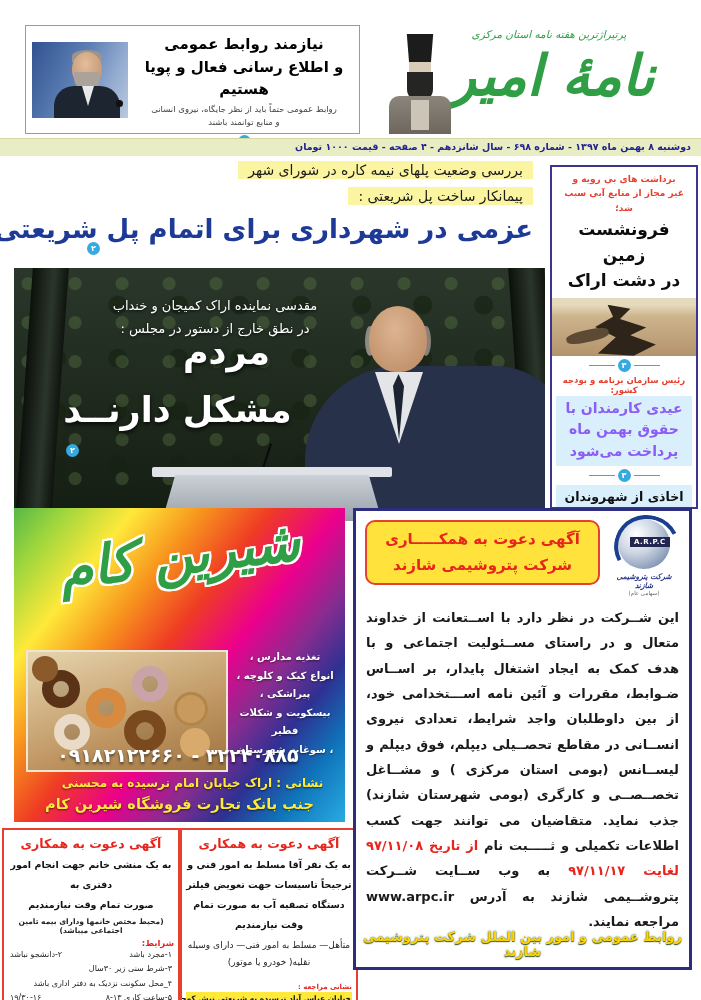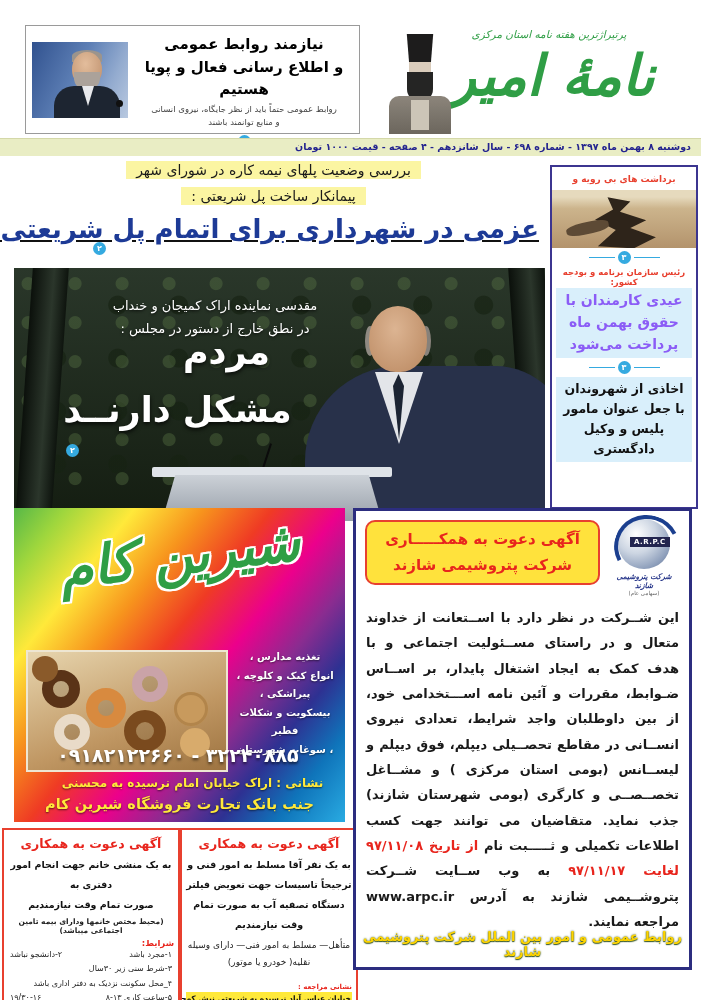--- a/index.html
+++ b/index.html
@@ -29,21 +29,21 @@
   .amir-hat{position:absolute;left:22px;top:0;width:30px;height:30px;background:#1c1c1c;clip-path:polygon(6% 0,94% 0,86% 100%,14% 100%);}
   .amir-face{position:absolute;left:26px;top:28px;width:22px;height:16px;background:#d9c8b6;}
   .amir-beard{position:absolute;left:24px;top:38px;width:26px;height:30px;border-radius:0 0 13px 13px;background:#242424;}
   .amir-body{position:absolute;left:6px;top:62px;width:62px;height:38px;border-radius:10px 10px 0 0;
              background:linear-gradient(180deg,#8a8378,#6b645a);}
   .amir-chest{position:absolute;left:28px;top:66px;width:18px;height:30px;background:#c9c2b4;}
   
   .date-strip{position:absolute;left:0;top:138px;width:701px;height:17px;background:#e9edc4;border-top:1px solid #d4d8a8;}
   .date-strip span{position:absolute;right:10px;top:2px;font-size:9.5px;font-weight:bold;color:#23238f;}
   
-  .lead{position:absolute;left:8px;top:160px;width:531px;text-align:center;text-decoration:underline;}
+  .lead{position:absolute;left:2px;top:160px;width:531px;text-align:right;}
   .hl{display:inline-block;background:#fbf5a2;padding:1px 10px;font-size:14px;color:#1a1a1a;white-space:nowrap;}
   .k2{margin-top:7px;}
   .lead-headline{font-size:26px;font-weight:bold;color:#1d3a96;margin:9px 0 0;white-space:nowrap;}
   .lead-badge{position:absolute;left:85px;top:82px;}
   
   .main-photo{position:absolute;left:14px;top:268px;width:531px;height:253px;overflow:hidden;
     background-image:radial-gradient(circle at 30% 40%,rgba(96,126,74,.35) 0 6px,transparent 7px),
       radial-gradient(circle at 70% 70%,rgba(22,34,18,.65) 0 9px,transparent 10px),
       linear-gradient(#2a372a,#141d11);
     background-size:47px 39px,61px 53px,100% 100%;}
@@ -206,20 +206,25 @@
     </div>
     <div class="photo-h1">مردم</div>
     <div class="photo-h2">مشکل دارنــد</div>
     <span class="pbadge photo-badge">۲</span>
   </div>
 
   <div class="sidebar">
     <div class="sb-pad">
       <div class="sb-kicker">
         <div>برداشت های بی رویه و</div>
+        <div>غیر مجاز از منابع آبی سبب شد؛</div>
+      </div>
+      <div class="sb-h1">
+        <div>فرونشست زمین</div>
+        <div>در دشت اراک</div>
       </div>
     </div>
     <div class="crack-photo">
       <div class="crack"></div>
       <div class="crack2"></div>
     </div>
     <div class="sep">
       <span class="ln"></span>
         <span class="pbadge">۳</span>
         <span class="ln"></span>

